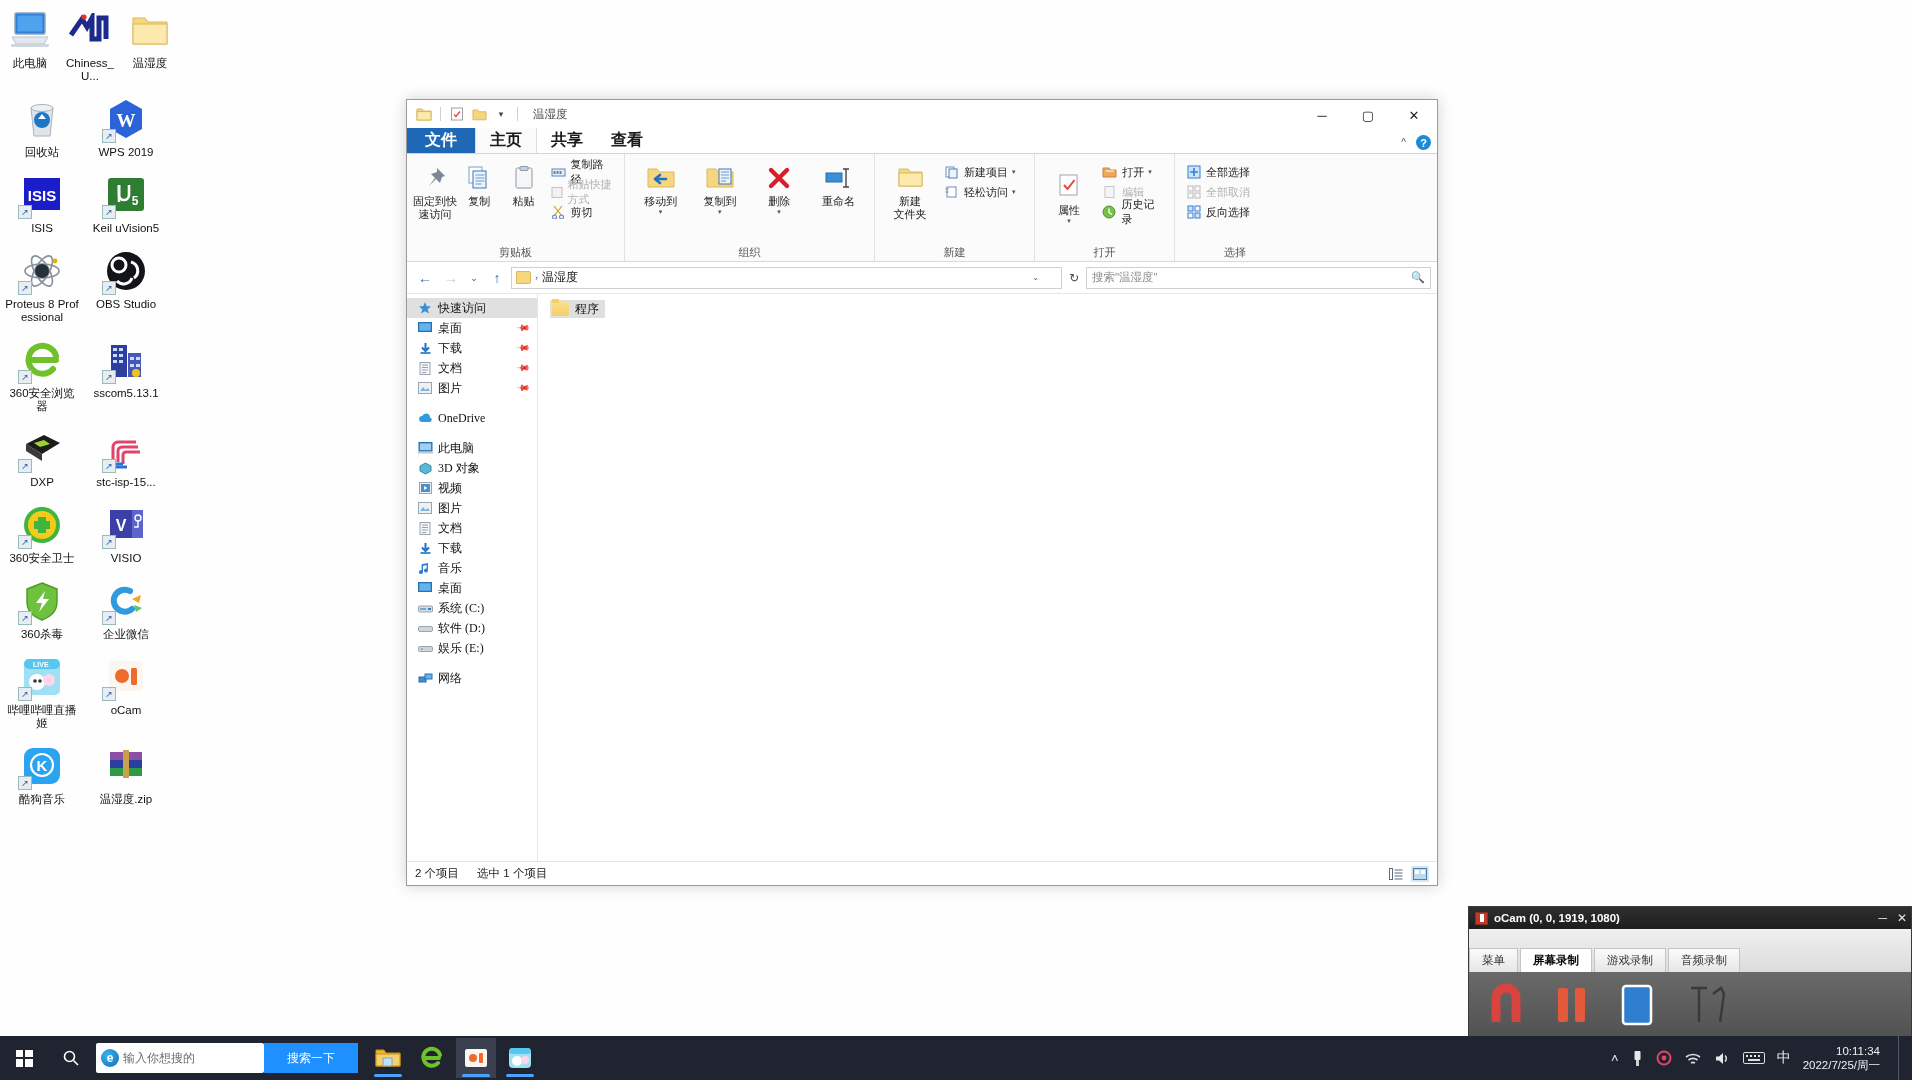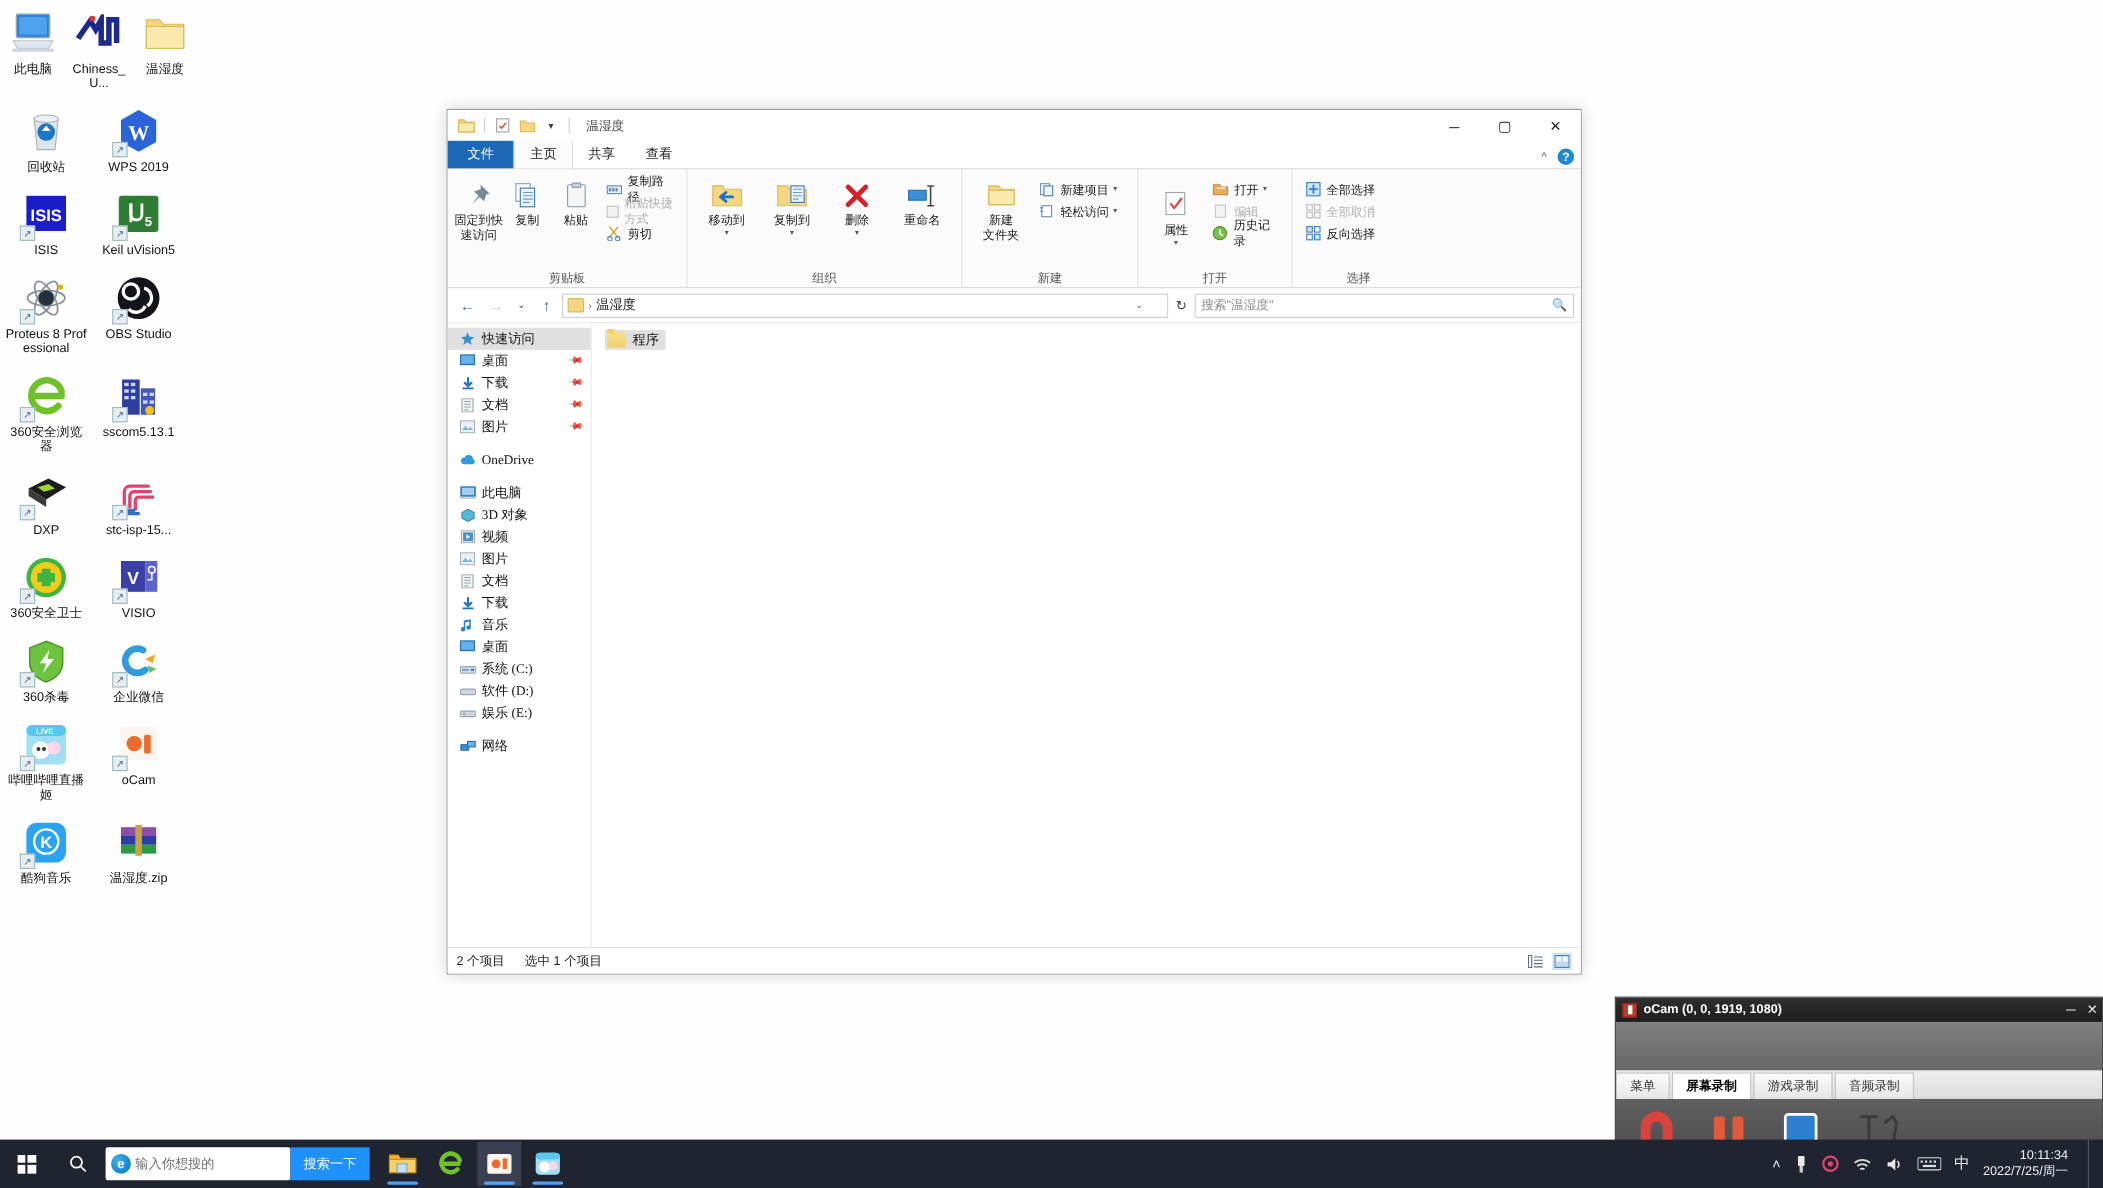--- a/index.html
+++ b/index.html
@@ -73,22 +73,23 @@
     font-size:13px;color:#222;
   }
 
   .tabs-row {
     height:26px; display:flex; align-items:flex-end;
     border-bottom:1px solid #d4d4d4;
     background:#ffffff;
     position:relative;
   }
   .tab {
-    font-size:12px; color:#1a1a1a; padding: 4px 14px 5px 14px;
+    font-size:16px; color:#1a1a1a; padding: 4px 14px 5px 14px;
     line-height:16px;
+    font-weight:bold;
   }
   .tab.file {
     background:#1e68b5; color:#fff; padding:4px 18px 5px 18px;
   }
   .tabs-right { position:absolute; right:6px; bottom:3px; display:flex; align-items:center; gap:10px;}
   .chev-up { font-size:10px; color:#555; }
   .help-circ {
     width:15px;height:15px;border-radius:50%;
     background:#1e8ad6;color:#fff;font-size:11px;font-weight:bold;
     display:flex;align-items:center;justify-content:center;
@@ -215,23 +216,23 @@
     position:relative;
   }
   .ocam-logo {
     width:13px;height:13px; background:#c0392b; border:1px solid #8d2b20;
     display:flex;align-items:center;justify-content:center;
   }
   .ocam-logo:after{content:"";width:4px;height:8px;background:#fff;}
   .ocam-tt { font-size:11.5px; color:#fff; font-weight:bold; }
   .ocam-ctrl { position:absolute; right:4px; display:flex; gap:10px; color:#e8e8e8; font-size:12px;}
   .ocam-tabs {
-    height:26px; display:flex; align-items:flex-end;
+    height:43px; display:flex; align-items:flex-end;
     background: linear-gradient(180deg,#efefef,#dcdcdc);
-    gap:2px;margin-top:44px;
+    gap:2px;
   }
   .ocam-tab {
     font-size:11.5px; color:#333; padding:4px 12px 4px 12px;
     background: linear-gradient(180deg,#fbfbfb,#e6e6e6);
     border:1px solid #c4c4c4; border-bottom:none;
   }
   .ocam-tab.act { background:#fff; color:#000; font-weight:bold; }
   .ocam-body { flex:1; display:flex; align-items:center; padding:10px 0 0 18px; gap:20px; }
   .ob-rec { width:46px;height:46px; }
 
@@ -251,21 +252,21 @@
     width:168px;height:30px; background:#fff; border-radius:2px;
     display:flex;align-items:center; gap:4px; padding-left:5px;
     margin-left:2px;
   }
   .tb-e { width:18px;height:18px;border-radius:50%;
     background: radial-gradient(circle at 35% 35%, #36b3f2, #0c6fb5);
     color:#fff;font-size:12px;font-weight:bold;display:flex;align-items:center;justify-content:center;}
   .tb-ph { font-size:12px;color:#6d6d6d; }
   .tb-go {
     height:30px; background:#1e90ff; color:#fff; font-size:12px;
-    display:flex;align-items:center; padding:0 12px;
+    display:flex;align-items:center; padding:0 23px;
   }
   .tb-apps { display:flex; align-items:center; margin-left:10px; gap:4px;}
   .tb-app {
     width:40px;height:40px;display:flex;align-items:center;justify-content:center;
     position:relative;
   }
   .tb-app.open:after {
     content:""; position:absolute;bottom:1px;left:6px;right:6px;height:3px;background:#4aa3ff;border-radius:2px;
   }
   .tb-app.act { background:#3a4050; }

